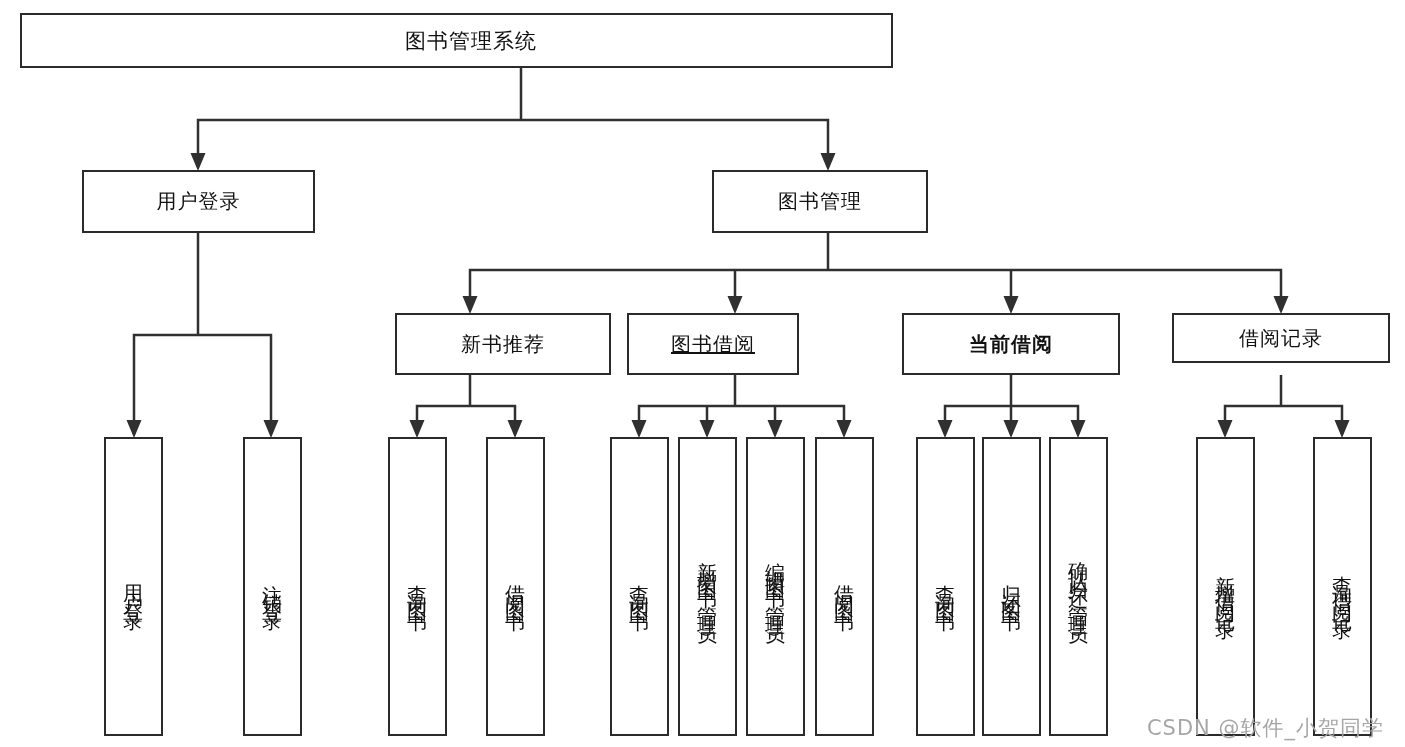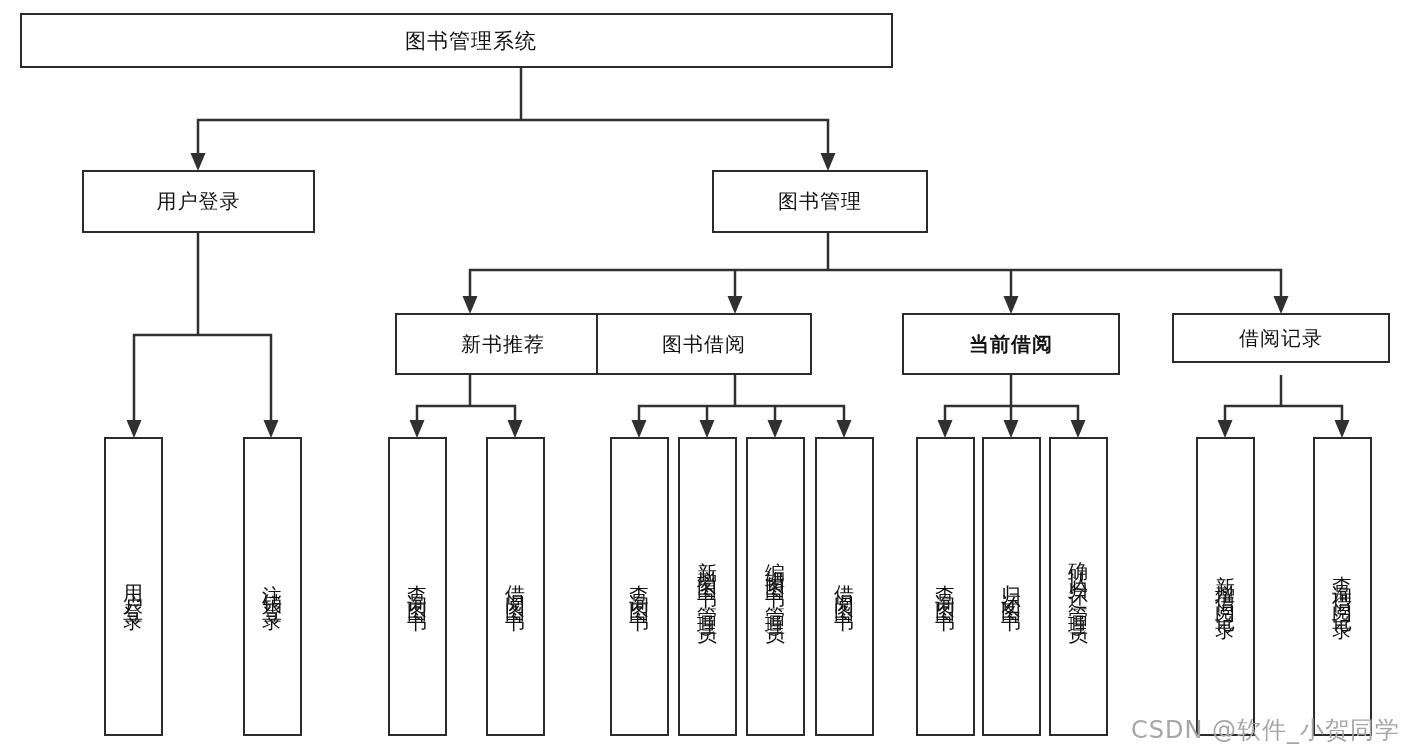--- a/index.html
+++ b/index.html
@@ -44,23 +44,23 @@
     z-index: 1;
   }
   #connectors path {
     fill: none;
     stroke: #303030;
     stroke-width: 2.5;
   }
   #connectors polygon { fill: #303030; stroke: none; }
   .watermark {
     position: absolute;
-    right: 5px;
+    right: 21px;
     top: 714px;
-    font-size: 24px;
+    font-size: 21px;
     color: #a6a6a6;
     letter-spacing: 1px;
     z-index: 3;
     white-space: nowrap;
   }
 </style>
 </head>
 <body>
 
 <div id="stage">
@@ -108,21 +108,21 @@
   <div class="node hnode" style="left:82px; top:170px; width:233px; height:63px;">
     <span>用户登录</span>
   </div>
   <div class="node hnode" style="left:712px; top:170px; width:216px; height:63px;">
     <span>图书管理</span>
   </div>
 
   <div class="node hnode" style="left:362px; top:313px; width:216px; height:62px;margin-left:33px;">
     <span>新书推荐</span>
   </div>
-  <div class="node hnode" style="left:596px; top:313px; width:216px; height:62px;">
+  <div class="node hnode" style="left:627px; top:313px; width:172px; height:62px;text-decoration:underline;">
     <span>图书借阅</span>
   </div>
   <div class="node hnode" style="left:902px; top:313px; width:218px; height:62px;font-weight:bold;">
     <span>当前借阅</span>
   </div>
   <div class="node hnode" style="left:1172px; top:313px; width:218px; height:50px;">
     <span>借阅记录</span>
   </div>
 
   <div class="node vnode" style="left:104px; top:437px; width:59px; height:299px;">

